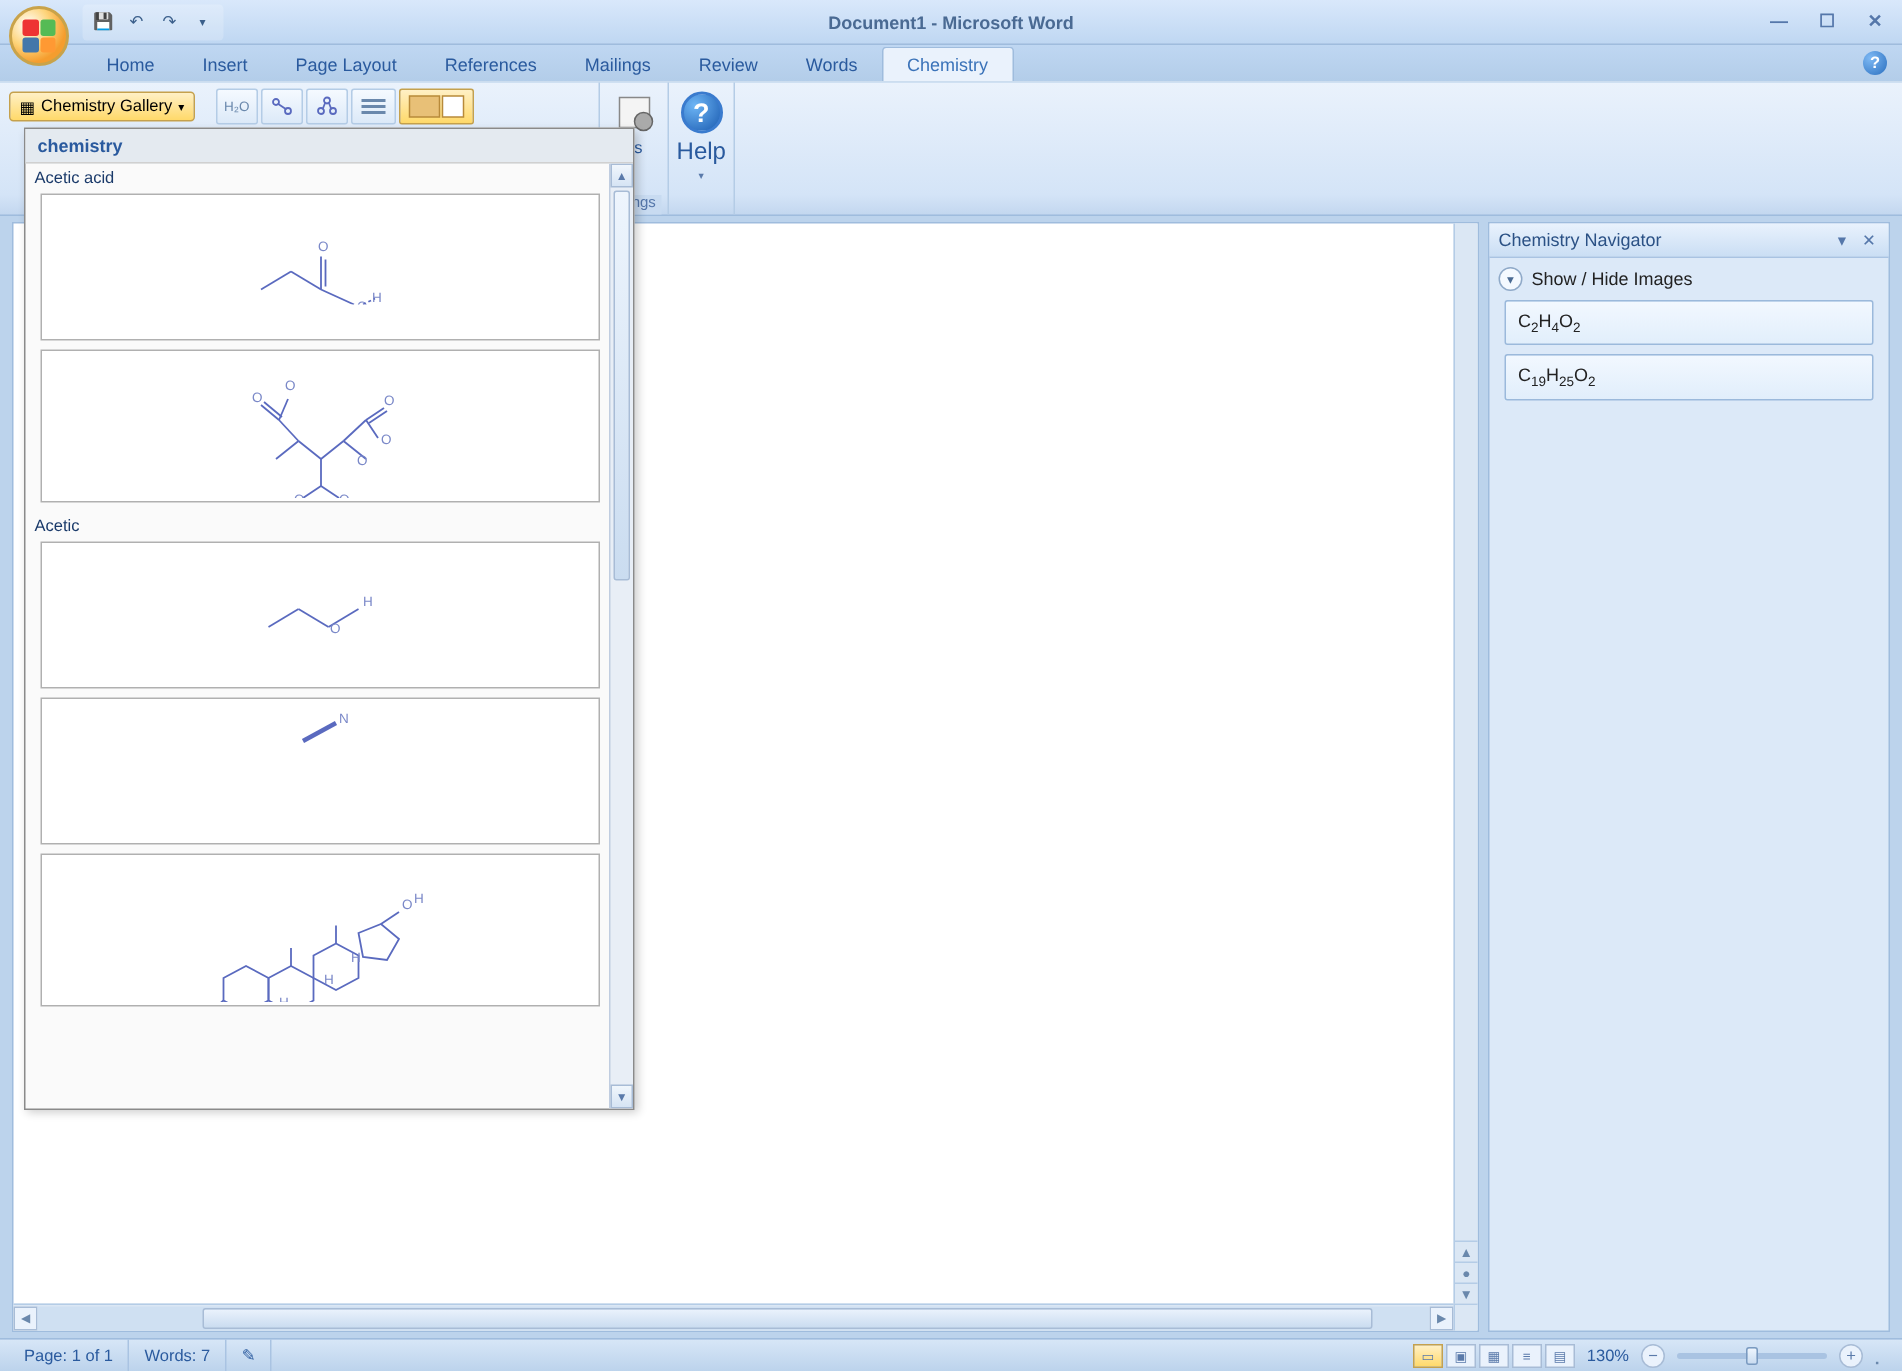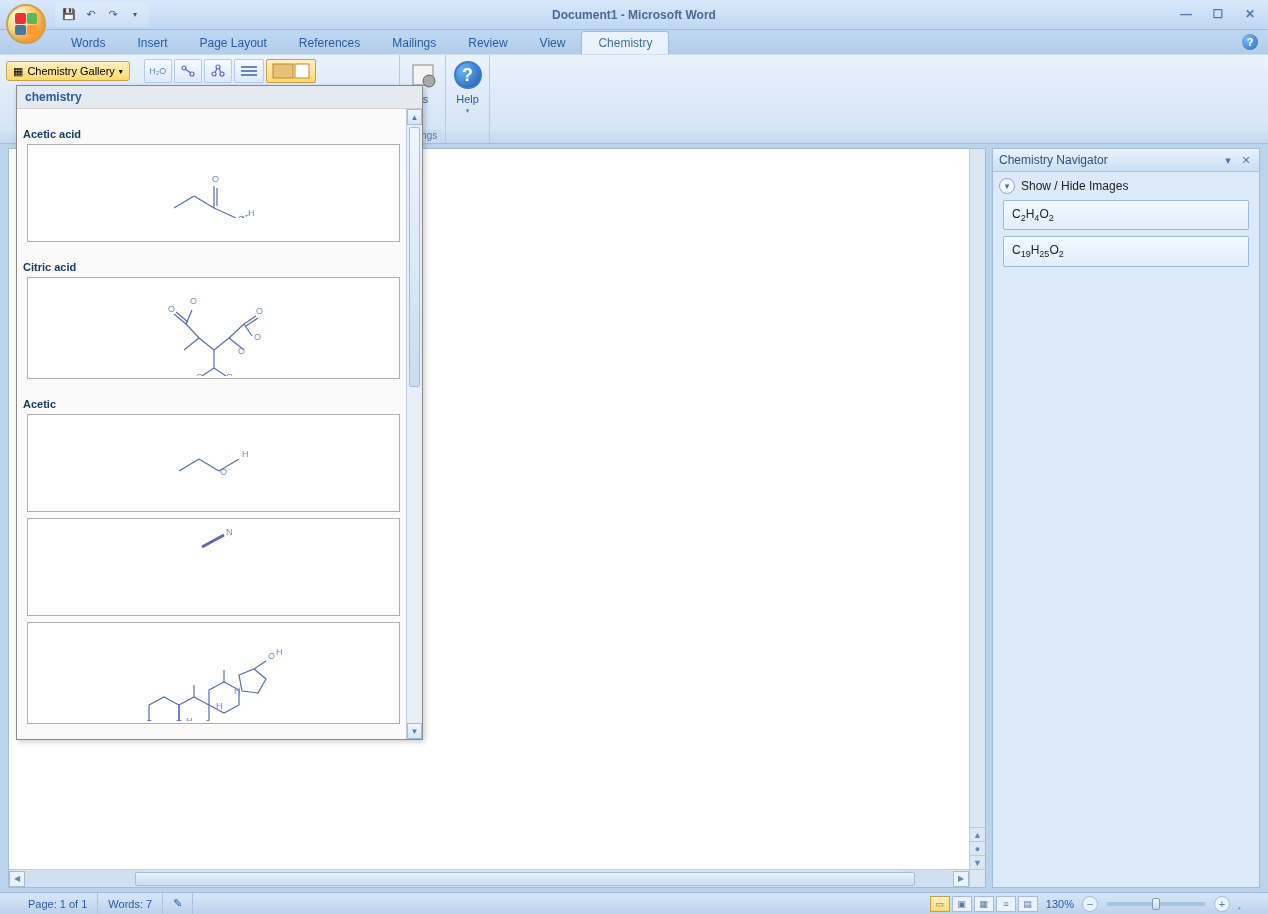--- a/index.html
+++ b/index.html
@@ -36,21 +36,21 @@
   
   
   .gallery-dropdown { position: absolute; left: 16px; top: 85px; width: 407px; height: 655px; background: #fafafa; border: 1px solid #8a8a8a; box-shadow: 2px 2px 6px rgba(0,0,0,0.2); z-index: 100; display: flex; flex-direction: column; }
   .gallery-header { background: #e4eaf0; color: #2a5a9e; font-weight: bold; padding: 4px 8px; font-size: 12px; border-bottom: 1px solid #d0d0d0; }
   .gallery-body { flex: 1; overflow: hidden; position: relative; }
   .gallery-scroll-area { position: absolute; inset: 0 16px 0 0; overflow: hidden; }
   .gallery-scrollbar { position: absolute; right: 0; top: 0; bottom: 0; width: 16px; background: #e8eef6; border-left: 1px solid #c0cde0; }
   .gsb-btn { height: 16px; border: 1px solid #a8bcd6; background: linear-gradient(to bottom, #f0f6fc, #d6e4f4); display: flex; align-items: center; justify-content: center; color: #5a7aaa; font-size: 8px; cursor: pointer; }
   .gsb-thumb { position: absolute; left: 2px; right: 2px; top: 18px; height: 260px; background: linear-gradient(to bottom, #eef5fd, #cadcf0); border: 1px solid #a8bcd6; border-radius: 2px; cursor: pointer; }
   .gsb-down { position: absolute; bottom: 0; left: 0; right: 0; }
-  .gal-item-title { color: #1a3a6a; font-weight: bold; font-size: 11px; padding: 4px 6px 2px; margin-top: 15px; }
+  .gal-item-title { color: #1a3a6a; font-weight: normal; font-size: 11px; padding: 4px 6px 2px; }
   .gal-item-box { margin: 2px 6px 6px 10px; border: 1px solid #b0b0b0; background: #fff; height: 98px; display: flex; align-items: center; justify-content: center; cursor: pointer; }
   .gal-item-box.tall { height: 102px; }
   
   
   .main-area { position: absolute; left: 8px; right: 8px; top: 148px; bottom: 26px; display: flex; }
   .doc-area { flex: 1; background: #fff; border: 1px solid #9fbcdd; position: relative; }
   .doc-area .h-scroll { position: absolute; left: 0; right: 16px; bottom: 0; height: 18px; background: #dbe7f4; border-top: 1px solid #b4cce6; display: flex; align-items: center; }
   .doc-area .h-scroll .hs-btn { width: 16px; height: 16px; border: 1px solid #a8bcd6; background: #eaf2fc; display: flex; align-items: center; justify-content: center; font-size: 8px; color: #6a88ac; cursor: pointer; }
   .doc-area .h-scroll .hs-track { flex: 1; height: 16px; background: #cfe0f2; position: relative; }
   .doc-area .h-scroll .hs-thumb { position: absolute; left: 110px; width: 780px; top: 1px; bottom: 1px; background: linear-gradient(to bottom, #eaf2fc, #cadcf0); border: 1px solid #a8bcd6; border-radius: 2px; }
@@ -64,21 +64,21 @@
   .nav-panel-header { background: linear-gradient(to bottom, #e9f2fd, #cadef4); border-bottom: 1px solid #a9c3e2; padding: 4px 6px; display: flex; align-items: center; color: #2b5185; font-size: 12px; }
   .nav-panel-header .spacer { flex: 1; }
   .nav-panel-header .hbtn { width: 14px; height: 14px; display: flex; align-items: center; justify-content: center; color: #5577aa; margin-left: 4px; cursor: pointer; font-size: 11px; }
   .nav-toggle-row { padding: 6px 6px; display: flex; align-items: center; gap: 6px; color: #222; font-size: 12px; }
   .expand-btn { width: 16px; height: 16px; border: 1px solid #8fa9c8; border-radius: 50%; background: #f4f9ff; display: flex; align-items: center; justify-content: center; font-size: 9px; color: #4a6a93; cursor: pointer; }
   .nav-list { padding: 0 10px; display: flex; flex-direction: column; gap: 6px; }
   .nav-formula { background: linear-gradient(to bottom, #f2f8ff, #e1eefb); border: 1px solid #9bb9db; border-radius: 2px; padding: 6px 8px; font-size: 12px; color: #222; cursor: pointer; }
   .nav-formula sub { font-size: 9px; }
   
   
-  .statusbar { position: absolute; left: 0; right: 0; bottom: 0; height: 22px; background: linear-gradient(to bottom, #d7e6f7, #bcd3ec); border-top: 1px solid #9fbcdd; display: flex; align-items: center; font-size: 11px; color: #2a5a9e; padding: 0 18px; }
+  .statusbar { position: absolute; left: 0; right: 0; bottom: 0; height: 22px; background: linear-gradient(to bottom, #d7e6f7, #bcd3ec); border-top: 1px solid #9fbcdd; display: flex; align-items: center; font-size: 11px; color: #2a5a9e; padding: 0 6px; }
   .sb-seg { padding: 0 10px; border-right: 1px solid #a9c3e2; height: 100%; display: flex; align-items: center; }
   .sb-right { margin-left: auto; display: flex; align-items: center; gap: 2px; }
   .view-btn { width: 20px; height: 16px; border: 1px solid #a8bcd6; background: #eaf2fc; cursor: pointer; display: flex; align-items: center; justify-content: center; font-size: 9px; color: #5a7aaa; }
   .view-btn.active { background: linear-gradient(to bottom, #fff0c5, #ffd96a); border-color: #c5a14d; }
   .zoom-slider { width: 100px; height: 4px; background: #a9c3e2; position: relative; margin: 0 6px; border-radius: 2px; }
   .zoom-thumb { position: absolute; left: 46px; top: -4px; width: 8px; height: 12px; background: linear-gradient(to bottom, #eef5fd, #cadcf0); border: 1px solid #7a9ac0; border-radius: 2px; cursor: pointer; }
   .zoom-btn { width: 16px; height: 16px; border-radius: 50%; border: 1px solid #a8bcd6; background: #eaf2fc; display: flex; align-items: center; justify-content: center; font-size: 11px; color: #5a7aaa; cursor: pointer; }
 
   .mol-svg { stroke: #5a6abf; stroke-width: 1.2; fill: none; }
   .mol-svg text { fill: #7a88c8; font-size: 9px; font-family: Arial; stroke: none; }
@@ -103,27 +103,27 @@
   </div>
   <div class="title-text">Document1 - Microsoft Word</div>
   <div class="win-controls">
     <div class="win-btn">—</div>
     <div class="win-btn">☐</div>
     <div class="win-btn">✕</div>
   </div>
 </div>
 
 <div class="tabs">
-  <div class="tab">Words</div>
+  <div class="tab">Home</div>
   <div class="tab">Insert</div>
   <div class="tab">Page Layout</div>
   <div class="tab">References</div>
   <div class="tab">Mailings</div>
   <div class="tab">Review</div>
-  <div class="tab">View</div>
+  <div class="tab">Words</div>
   <div class="tab active">Chemistry</div>
   <div class="help-icon-top">?</div>
 </div>
 
 <div class="ribbon">
   <div class="ribbon-group" style="width:400px;align-items:flex-start;">
     <div class="ribbon-top-row">
       <div class="chem-gallery-btn">
         <span>▦</span>
         <span>Chemistry Gallery</span>
@@ -172,21 +172,21 @@
       </div>
       <span style="color:#2a5a9e;font-size:11px;">ns</span>
     </div>
     <div class="group-label">ettings</div>
   </div>
   <div class="ribbon-group" style="width:44px;">
     <div class="rib-big-btn">
       <div class="rib-big-icon">
           <div class="help-q">?</div>
         </div>
-      <span style="color:#2a5a9e;font-size:11px;">Help</span>
+      <span style="color:#2a5a9e;font-size:16px;">Help</span>
       <span style="font-size:7px;color:#5a7aaa;">▾</span>
     </div>
   </div>
 </div>
 
 <div class="gallery-dropdown">
   <div class="gallery-header">chemistry</div>
   <div class="gallery-body">
     <div class="gallery-scroll-area">
 
@@ -198,21 +198,20 @@
           <line x1="50" y1="40" x2="50" y2="18"></line>
             <line x1="53" y1="38" x2="53" y2="20"></line>
           <line x1="50" y1="40" x2="72" y2="50"></line>
           <text x="48" y="14">O</text>
             <text x="74" y="54">O</text>
             <text x="84" y="48" font-size="7">H</text>
           <line x1="78" y1="50" x2="86" y2="46" stroke-dasharray="2"></line>
         </svg>
       </div>
 
-      <div class="gal-item-title">Citric acid</div>
       <div class="gal-item-box tall">
         <svg width="140" height="96" class="mol-svg">
           <line x1="40" y1="70" x2="55" y2="58"></line>
             <line x1="55" y1="58" x2="70" y2="70"></line>
           <line x1="70" y1="70" x2="85" y2="58"></line>
             <line x1="85" y1="58" x2="100" y2="70"></line>
           <line x1="70" y1="70" x2="70" y2="88"></line>
           <line x1="55" y1="58" x2="42" y2="44"></line>
             <line x1="42" y1="44" x2="30" y2="34"></line>
           <line x1="44" y1="42" x2="32" y2="32"></line>

